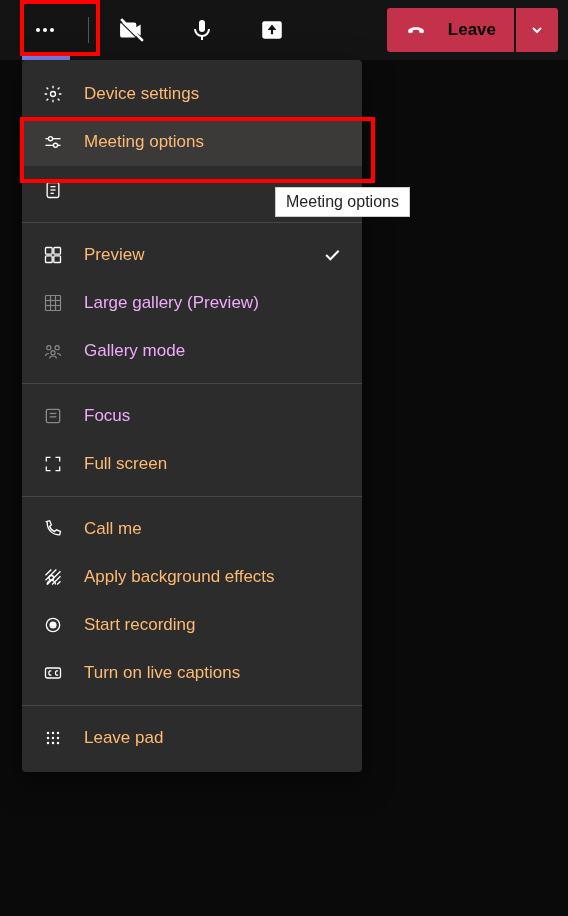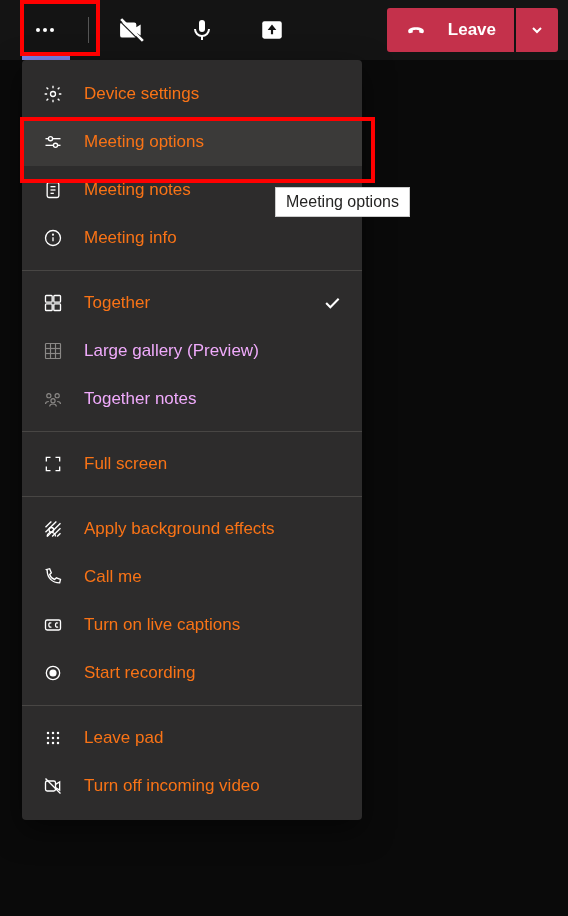--- a/index.html
+++ b/index.html
@@ -45,21 +45,21 @@
       height: 4px;
       background: #7b83eb;
     }
     .leave-wrap {
       margin-left: auto;
       display: flex;
       height: 44px;
     }
     .leave-btn {
       background: #c4314b;
-      color: #ffffff;
+      color: #000000;
       display: flex;
       align-items: center;
       padding: 0 18px;
       font-size: 17px;
       font-weight: 600;
       gap: 21px;
       border-radius: 3px 0 0 3px;
     }
     .leave-chev {
       background: #c4314b;
@@ -79,21 +79,21 @@
       border-radius: 4px;
       box-shadow: 0 10px 30px rgba(0,0,0,0.5);
       padding: 10px 0;
     }
     .menu-item {
       display: flex;
       align-items: center;
       height: 48px;
       padding: 0 20px;
       gap: 20px;
-      color: #f97316;
+      color: #fdba74;
       font-size: 17px;
       position: relative;
     }
     .menu-item.hovered {
       background: #3b3a39;
     }
     .menu-item.disabled {
       color: #f0abfc;
     }
     .menu-item .icon-slot {
@@ -215,45 +215,34 @@
   </div>
   <div class="menu-item">
     <span class="icon-slot">
       <svg width="20" height="20" viewBox="0 0 24 24" stroke="#fff" stroke-width="1.6" fill="none">
           <rect x="5" y="3" width="14" height="18" rx="2"></rect>
           <line x1="9" y1="8" x2="15" y2="8"></line>
           <line x1="9" y1="12" x2="15" y2="12"></line>
           <line x1="9" y1="16" x2="13" y2="16"></line>
         </svg>
     </span>
-    <span>Meeting notes</span>
-  </div>
-  <div class="menu-item">
-    <span class="icon-slot">
-      <svg width="20" height="20" viewBox="0 0 24 24" stroke="#fff" stroke-width="1.6" fill="none">
-          <circle cx="12" cy="12" r="9"></circle>
-          <line x1="12" y1="11" x2="12" y2="16"></line>
-          <circle cx="12" cy="8" r="0.5" fill="#fff"></circle>
-        </svg>
-    </span>
-    <span>Meeting info</span>
   </div>
 
   <div class="menu-divider"></div>
 
   <div class="menu-item">
     <span class="icon-slot">
       <svg width="20" height="20" viewBox="0 0 24 24" stroke="#fff" stroke-width="1.6" fill="none">
           <rect x="3" y="3" width="8" height="8" rx="1"></rect>
           <rect x="13" y="3" width="8" height="8" rx="1"></rect>
           <rect x="3" y="13" width="8" height="8" rx="1"></rect>
           <rect x="13" y="13" width="8" height="8" rx="1"></rect>
         </svg>
     </span>
-    <span>Together</span>
+    <span>Preview</span>
     <span class="check">
       <svg width="20" height="20" viewBox="0 0 24 24" stroke="#fff" stroke-width="2.5" fill="none">
           <path d="M5 12l5 5L20 7"></path>
         </svg>
     </span>
   </div>
   <div class="menu-item disabled">
     <span class="icon-slot">
       <svg width="20" height="20" viewBox="0 0 24 24" stroke="#8a8886" stroke-width="1.4" fill="none">
           <rect x="3" y="3" width="18" height="18" rx="1"></rect>
@@ -267,103 +256,103 @@
   </div>
   <div class="menu-item disabled">
     <span class="icon-slot">
       <svg width="20" height="20" viewBox="0 0 24 24" stroke="#8a8886" stroke-width="1.4" fill="none">
           <circle cx="7" cy="8" r="2.5"></circle>
           <circle cx="17" cy="8" r="2.5"></circle>
           <circle cx="12" cy="14" r="2.5"></circle>
           <path d="M3 18c0-2 2-3 4-3M21 18c0-2-2-3-4-3M8 21c0-2 2-3 4-3s4 1 4 3"></path>
         </svg>
     </span>
-    <span>Together notes</span>
+    <span>Gallery mode</span>
   </div>
 
   <div class="menu-divider"></div>
 
+  <div class="menu-item disabled">
+    <span class="icon-slot">
+      <svg width="20" height="20" viewBox="0 0 24 24" stroke="#8a8886" stroke-width="1.6" fill="none">
+          <rect x="4" y="4" width="16" height="16" rx="2"></rect>
+          <line x1="8" y1="9" x2="16" y2="9"></line>
+          <line x1="8" y1="13" x2="16" y2="13"></line>
+        </svg>
+    </span>
+    <span>Focus</span>
+  </div>
   <div class="menu-item">
     <span class="icon-slot">
       <svg width="20" height="20" viewBox="0 0 24 24" stroke="#fff" stroke-width="1.6" fill="none">
           <path d="M4 9V4h5M20 9V4h-5M4 15v5h5M20 15v5h-5"></path>
         </svg>
     </span>
     <span>Full screen</span>
   </div>
 
   <div class="menu-divider"></div>
 
+  <div class="menu-item">
+    <span class="icon-slot">
+      <svg width="20" height="20" viewBox="0 0 24 24" stroke="#fff" stroke-width="1.6" fill="none">
+          <path d="M5 4c0 9 6 15 15 15l1-4-5-2-2 2c-3-1-5-3-6-6l2-2-2-5-4 1z"></path>
+        </svg>
+    </span>
+    <span>Call me</span>
+  </div>
   <div class="menu-item">
     <span class="icon-slot">
       <svg width="20" height="20" viewBox="0 0 24 24" stroke="#fff" stroke-width="1.6" fill="none">
           <line x1="3" y1="10" x2="10" y2="3"></line>
           <line x1="3" y1="16" x2="16" y2="3"></line>
           <line x1="5" y1="21" x2="21" y2="5"></line>
           <line x1="11" y1="21" x2="21" y2="11"></line>
           <line x1="17" y1="21" x2="21" y2="17"></line>
           <circle cx="10" cy="13" r="2.8"></circle>
           <path d="M5 21c0-3 2.5-5 5-5s5 2 5 5"></path>
         </svg>
     </span>
     <span>Apply background effects</span>
   </div>
   <div class="menu-item">
     <span class="icon-slot">
       <svg width="20" height="20" viewBox="0 0 24 24" stroke="#fff" stroke-width="1.6" fill="none">
-          <path d="M5 4c0 9 6 15 15 15l1-4-5-2-2 2c-3-1-5-3-6-6l2-2-2-5-4 1z"></path>
-        </svg>
-    </span>
-    <span>Call me</span>
+          <circle cx="12" cy="12" r="8"></circle>
+          <circle cx="12" cy="12" r="3.5" fill="#fff"></circle>
+        </svg>
+    </span>
+    <span>Start recording</span>
   </div>
   <div class="menu-item">
     <span class="icon-slot">
       <svg width="20" height="20" viewBox="0 0 24 24" stroke="#fff" stroke-width="1.6" fill="none">
           <rect x="3" y="6" width="18" height="12" rx="2"></rect>
           <path d="M10 10c-1-1-3-1-3 2s2 3 3 2M18 10c-1-1-3-1-3 2s2 3 3 2"></path>
         </svg>
     </span>
     <span>Turn on live captions</span>
-  </div>
-  <div class="menu-item">
-    <span class="icon-slot">
-      <svg width="20" height="20" viewBox="0 0 24 24" stroke="#fff" stroke-width="1.6" fill="none">
-          <circle cx="12" cy="12" r="8"></circle>
-          <circle cx="12" cy="12" r="3.5" fill="#fff"></circle>
-        </svg>
-    </span>
-    <span>Start recording</span>
   </div>
 
   <div class="menu-divider"></div>
 
   <div class="menu-item">
     <span class="icon-slot">
       <svg width="20" height="20" viewBox="0 0 24 24" fill="#fff">
           <circle cx="6" cy="6" r="1.5"></circle>
           <circle cx="12" cy="6" r="1.5"></circle>
           <circle cx="18" cy="6" r="1.5"></circle>
           <circle cx="6" cy="12" r="1.5"></circle>
           <circle cx="12" cy="12" r="1.5"></circle>
           <circle cx="18" cy="12" r="1.5"></circle>
           <circle cx="6" cy="18" r="1.5"></circle>
           <circle cx="12" cy="18" r="1.5"></circle>
           <circle cx="18" cy="18" r="1.5"></circle>
         </svg>
     </span>
     <span>Leave pad</span>
   </div>
-  <div class="menu-item">
-    <span class="icon-slot">
-      <svg width="20" height="20" viewBox="0 0 24 24" stroke="#fff" stroke-width="1.6" fill="none">
-          <rect x="3" y="6" width="12" height="12" rx="2"></rect>
-          <path d="M15 10l5-3v10l-5-3"></path>
-          <line x1="3" y1="3" x2="21" y2="21"></line>
-        </svg>
-    </span>
-    <span>Turn off incoming video</span>
-  </div>
 </div>
 
 <div class="tooltip">Meeting options</div>
 
 <div class="highlight-box hl-more"></div>
 <div class="highlight-box hl-option"></div>
 
 </body></html>

